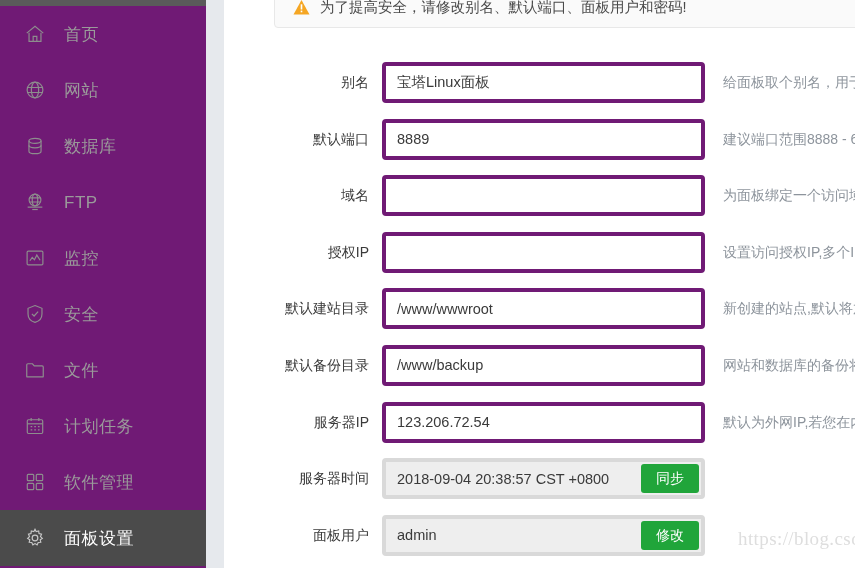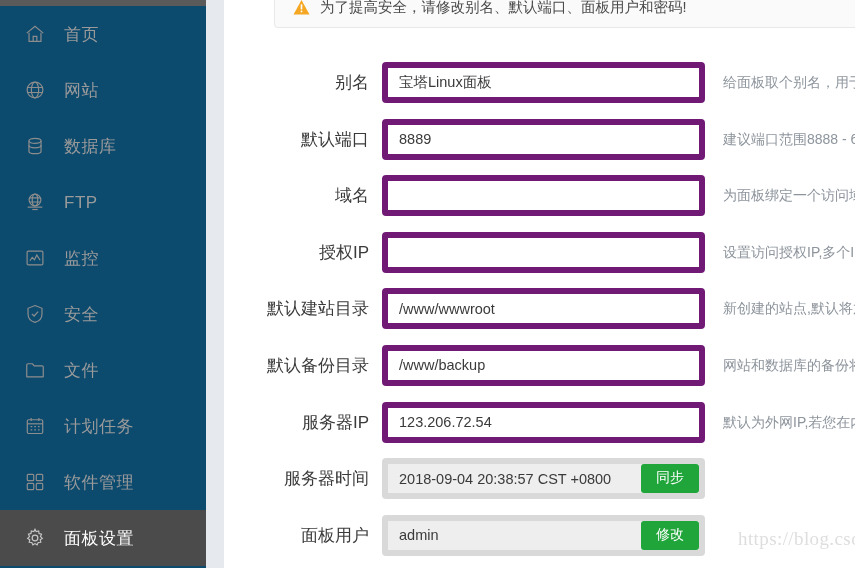--- a/index.html
+++ b/index.html
@@ -28,21 +28,21 @@
     background: #5a5a5a;
   }
 
   
   .sidebar {
     position: absolute;
     top: 6px;
     left: 0;
     width: 206px;
     height: 562px;
-    background: #0c4a6e;
+    background: #701a75;
     overflow: hidden;
   }
 
   .nav-item {
     display: flex;
     align-items: center;
     height: 56px;
     padding-left: 22px;
     color: #9a9a9a;
     cursor: pointer;
@@ -135,38 +135,38 @@
     position: relative;
     height: 56.6px;
   }
 
   .row-label {
     position: absolute;
     left: 0;
     width: 133px;
     top: 11px;
     text-align: right;
-    font-size: 17px;
+    font-size: 14px;
     color: #3a3a3a;
     white-space: nowrap;
     line-height: 19px;
   }
 
   .field-wrap {
     position: absolute;
     left: 146px;
     top: 0;
     width: 323px;
     height: 41px;
   }
 
   .field {
     width: 100%;
     height: 41px;
-    border: 6px solid #701a75;
+    border: 4px solid #701a75;
     border-radius: 4px;
     background: #ffffff;
     font-size: 14.5px;
     color: #3a3a3a;
     padding: 0 11px;
     font-family: "Liberation Sans", "DejaVu Sans", sans-serif;
     line-height: 39px;
     outline: none;
   }
 
@@ -184,21 +184,21 @@
     right: 6px;
     top: 6px;
     height: 29px;
     min-width: 44px;
     padding: 0 15px;
     background: #20a53a;
     color: #ffffff;
     border: none;
     border-radius: 3px;
     font-size: 14px;
-    font-family: Liberation Mono, monospace;
+    font-family: Liberation Sans, sans-serif;
     cursor: pointer;
     line-height: 29px;
     text-align: center;
   }
 
   .row-help {
     position: absolute;
     left: 487px;
     top: 11px;
     width: 300px;

